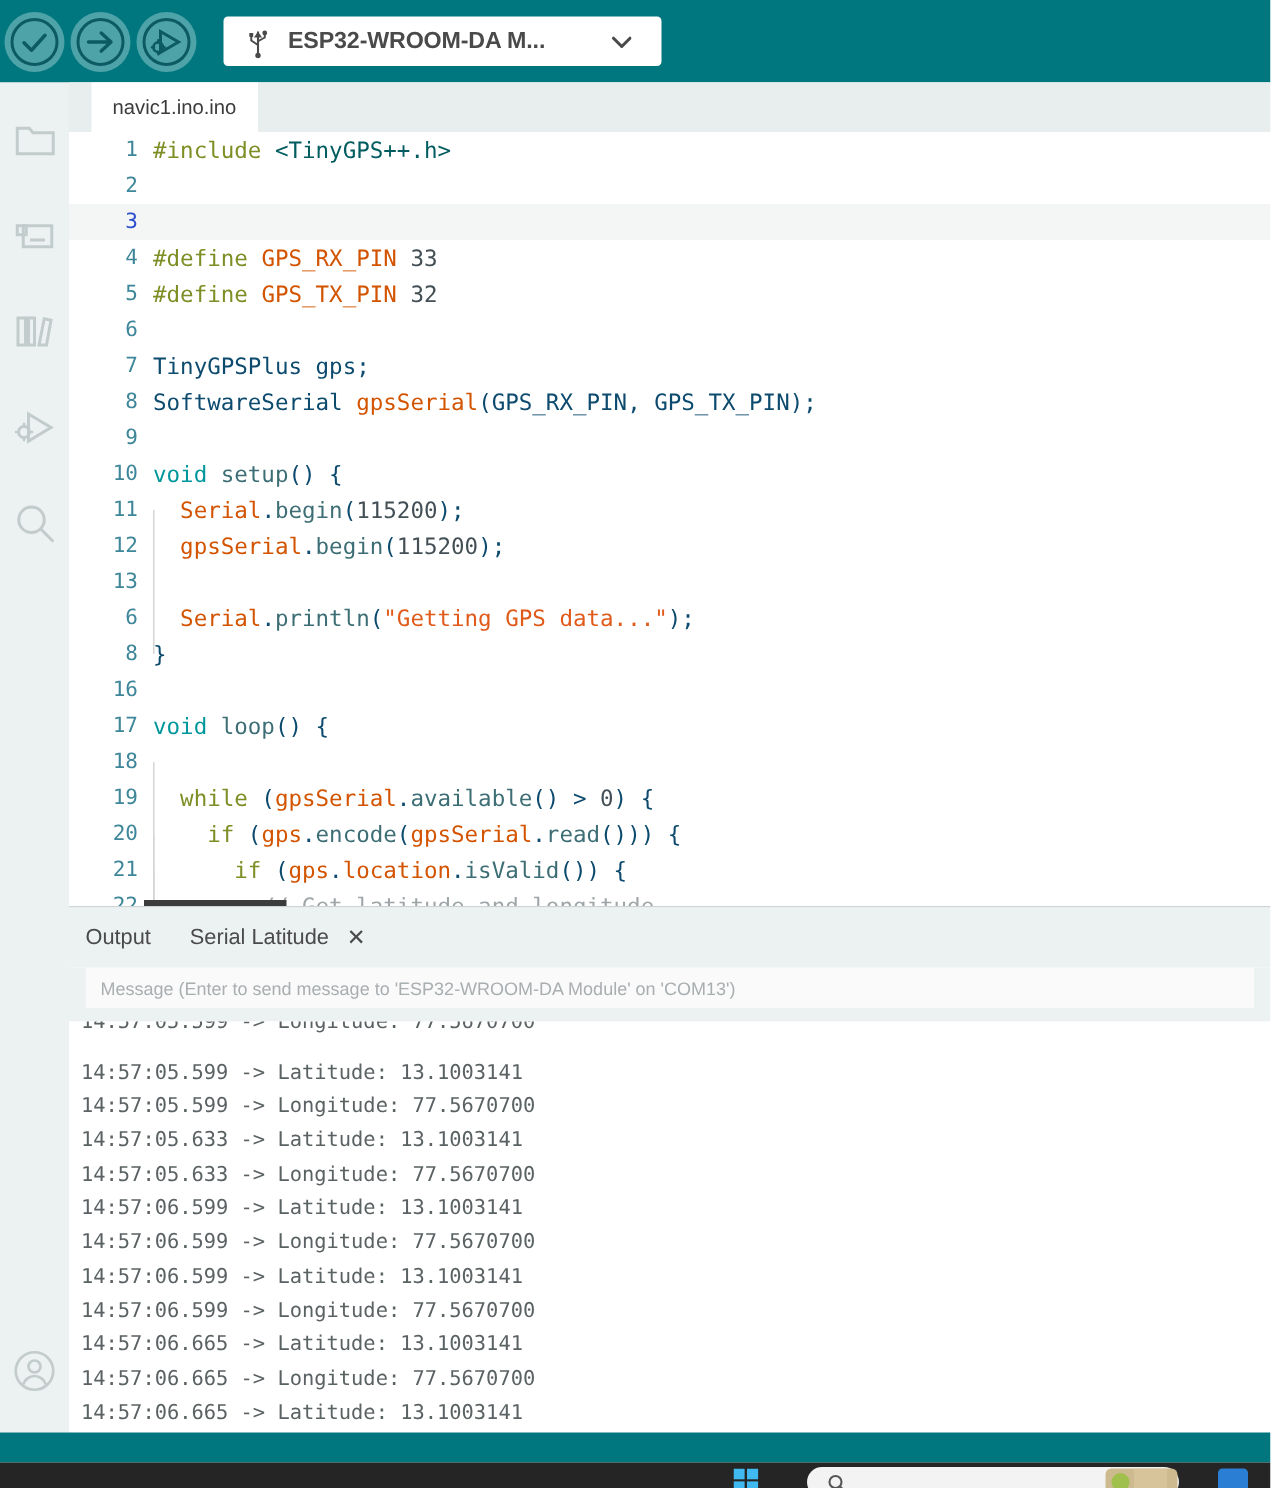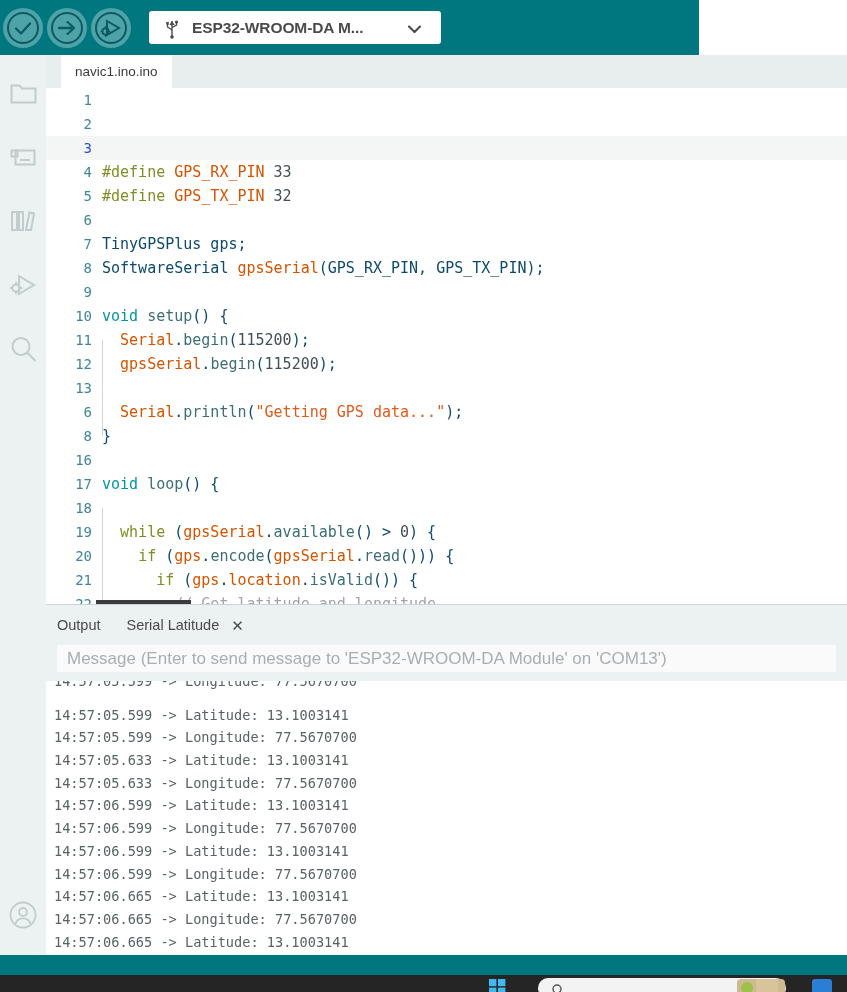--- a/index.html
+++ b/index.html
@@ -7,21 +7,21 @@
     width: 847px; height: 992px;
     overflow: hidden;
     background: #ffffff;
     font-family: "Liberation Sans", sans-serif;
   }
   #app { position: relative; width: 847px; height: 992px; }
 
   
   .toolbar {
     position: absolute; top: 0; left: 0;
-    width: 699px; height: 55px;
+    width: 847px; height: 55px;
     background: #00777f;
     display: flex; align-items: center;
   }
   .tb-btn {
     width: 40px; height: 40px; margin-left: 4px;
     border-radius: 50%;
     background: #4da3a8;
     display: flex; align-items: center; justify-content: center;
     cursor: pointer;
   }
@@ -162,21 +162,21 @@
   .ptab-close {
     margin-left: 12px; font-size: 15px; color: #4a4a4a;
     cursor: pointer; line-height: 1;
   }
   .msg-row { background: #ecf1f1; padding: 0 11px 9px 11px; }
   .msg-input {
     width: 100%; height: 27px;
     background: #fafafa;
     border: none;
     font-family: "Liberation Sans", sans-serif;
-    font-size: 17px;
+    font-size: 12px;
     color: #be185d;
     padding: 0 10px;
   }
   .msg-input::placeholder { color: #a9aeb1; }
   .serial-out {
     position: relative;
     height: 275px;
     background: #ffffff;
     overflow: hidden;
     padding-left: 8px;
@@ -330,21 +330,21 @@
     </div>
   </div>
 
   <div class="editor-wrap">
     <div class="tabbar">
       <div class="tab">
         <span>navic1.ino.ino</span>
       </div>
     </div>
     <div class="code-area" id="code-area">
-        <div class="line"><span class="lnum">1</span></div>
+        <div class="line"><span class="lnum">1</span><span class="ltext"><span class="k-pre">#include </span><span class="k-str">&lt;TinyGPS++.h&gt;</span></span></div>
         <div class="line"><span class="lnum">2</span></div>
         <div class="line active"><span class="lnum">3</span><span class="ltext"></span></div>
         <div class="line"><span class="lnum">4</span><span class="ltext"><span class="k-pre">#define </span><span class="k-id">GPS_RX_PIN</span><span class="k-plain"> </span><span class="k-num">33</span></span></div>
         <div class="line"><span class="lnum">5</span><span class="ltext"><span class="k-pre">#define </span><span class="k-id">GPS_TX_PIN</span><span class="k-plain"> </span><span class="k-num">32</span></span></div>
         <div class="line"><span class="lnum">6</span><span class="ltext"></span></div>
         <div class="line"><span class="lnum">7</span><span class="ltext"><span class="k-plain">TinyGPSPlus gps;</span></span></div>
         <div class="line"><span class="lnum">8</span><span class="ltext"><span class="k-plain">SoftwareSerial </span><span class="k-id">gpsSerial</span><span class="k-plain">(GPS_RX_PIN, GPS_TX_PIN);</span></span></div>
         <div class="line"><span class="lnum">9</span><span class="ltext"></span></div>
         <div class="line"><span class="lnum">10</span><span class="ltext"><span class="k-type">void</span><span class="k-plain"> </span><span class="k-fn">setup</span><span class="k-plain">() {</span></span></div>
         <div class="line"><span class="lnum">11</span><span class="ltext"><span class="ig"></span><span class="k-plain">  </span><span class="k-id">Serial</span><span class="k-plain">.</span><span class="k-fn">begin</span><span class="k-plain">(</span><span class="k-num">115200</span><span class="k-plain">);</span></span></div>

